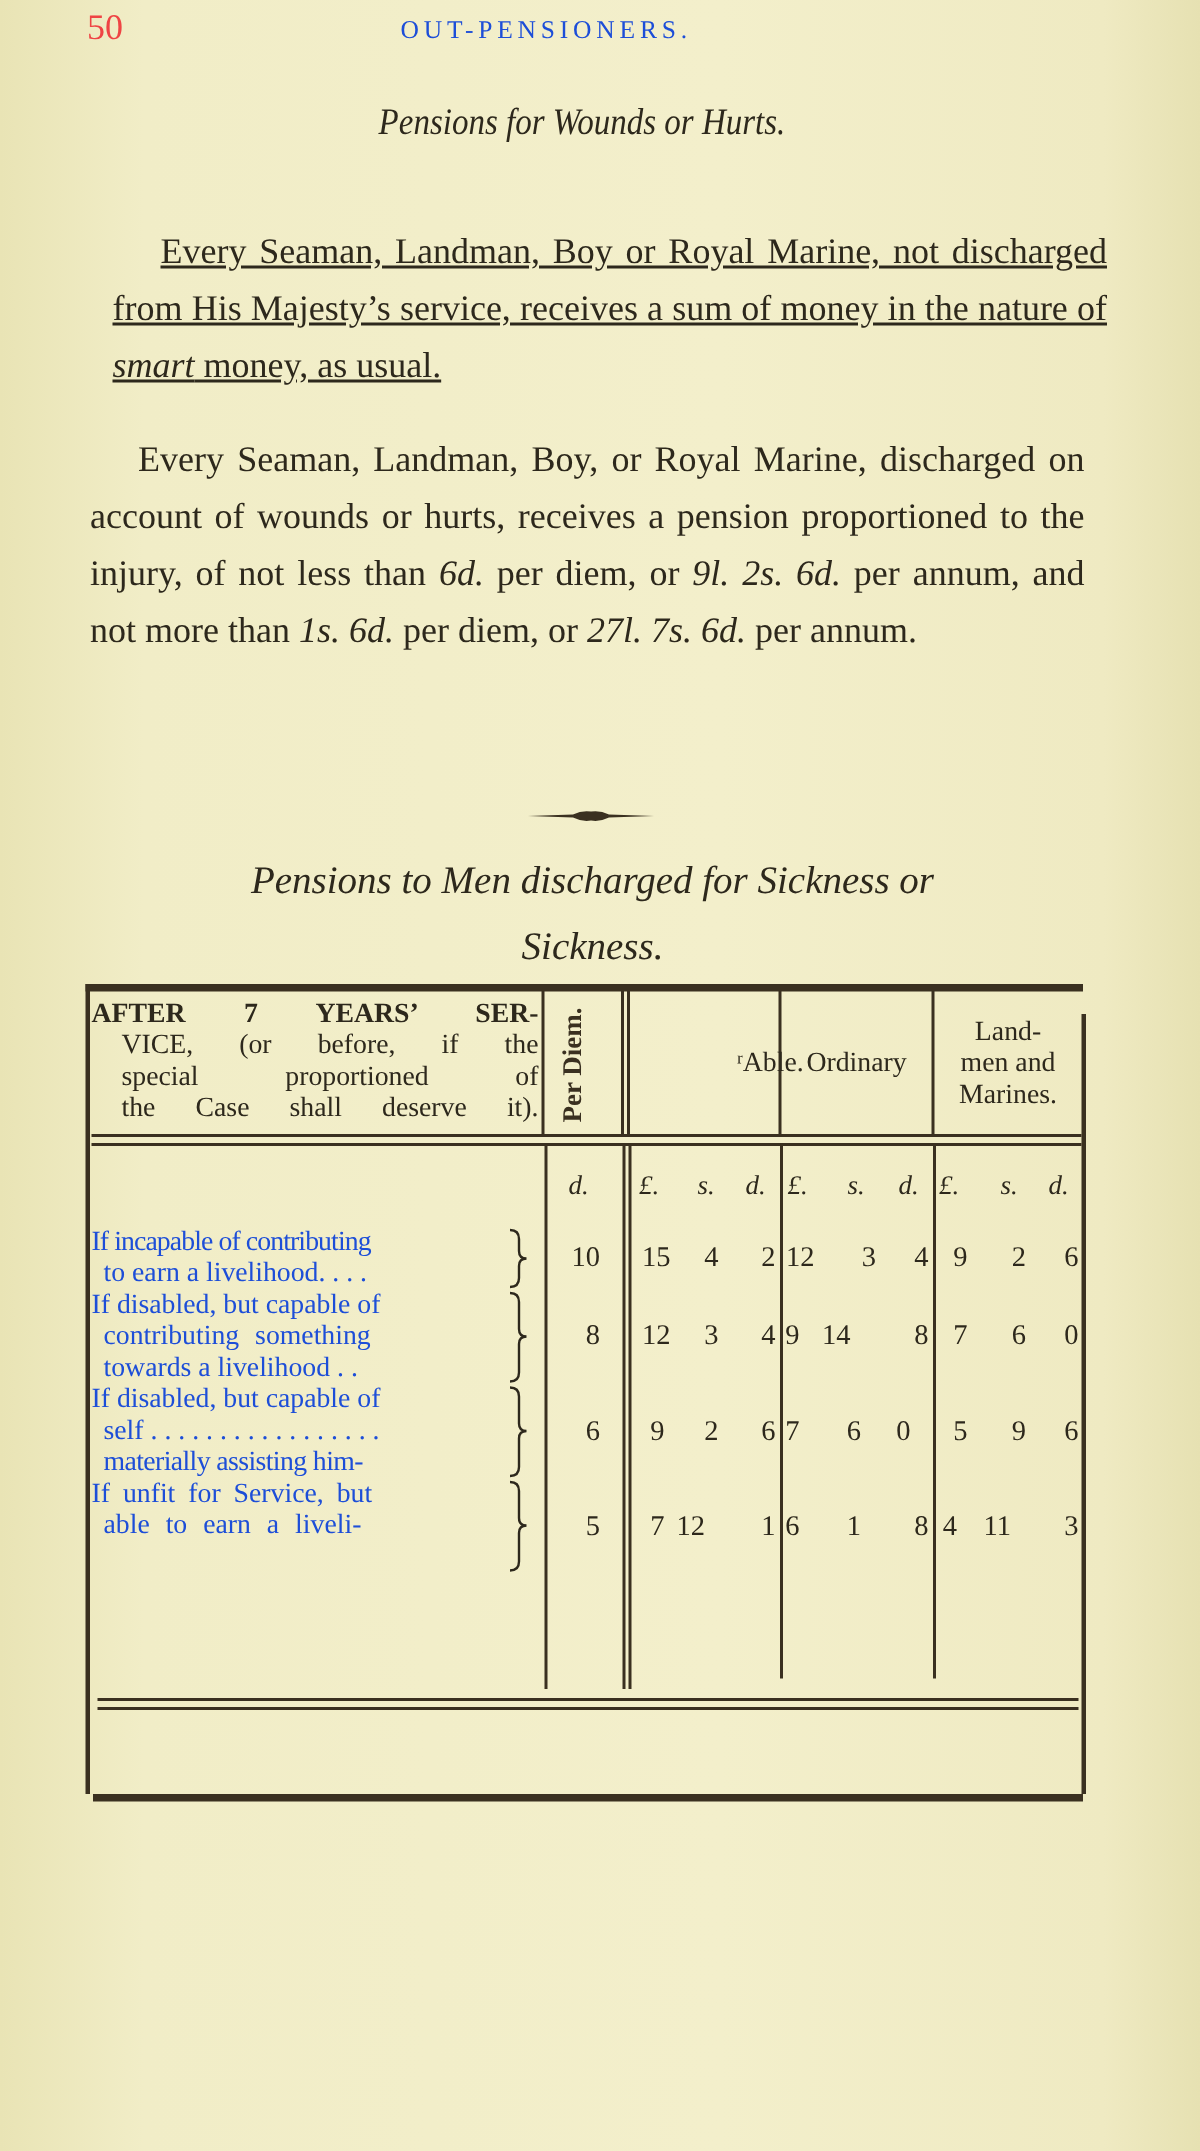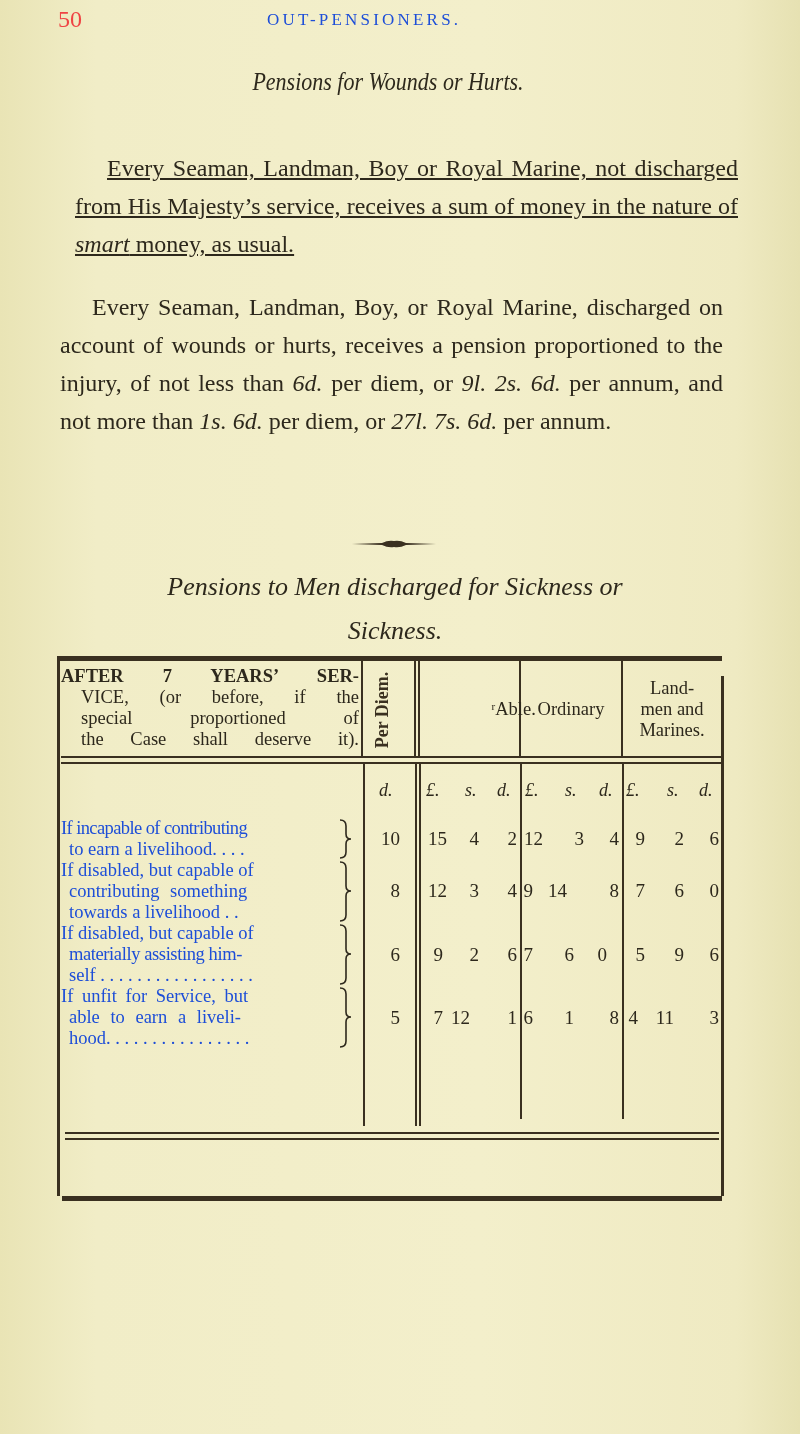--- a/index.html
+++ b/index.html
@@ -317,41 +317,40 @@
     <div class="num" style="left:430px; top:224px;">4</div>
     <div class="num" style="left:446px; top:224px;">9</div>
     <div class="num" style="left:480px; top:224px;text-align:right;">14</div>
     <div class="num" style="left:532px; top:224px;">8</div>
     <div class="num" style="left:558px; top:224px;">7</div>
     <div class="num" style="left:597px; top:224px;">6</div>
     <div class="num" style="left:632px; top:224px;">0</div>
 
     <div class="row-label" style="top:267px;">
       <span class="l">If disabled, but capable of</span>
+      <span class="l ind">self . . . . . . . . . . . . . . . . .</span>
       <span class="l ind" style="letter-spacing:-0.4px;">materially assisting him-</span>
-      <span class="l ind">self . . . . . . . . . . . . . . . . .</span>
     </div>
     <svg class="brace" style="top:267px; height:63px;" viewBox="0 0 18 63">
         <path d="M3 2 Q9 2 9 8 L9 26 Q9 31 14 31 Q9 31 9 36 L9 55 Q9 61 3 61" stroke="#2d281c" stroke-width="1.6" fill="none"></path>
       </svg>
     <div class="num" style="left:313px; top:288px;">6</div>
     <div class="num" style="left:356px; top:288px;">9</div>
     <div class="num" style="left:392px; top:288px;">2</div>
     <div class="num" style="left:430px; top:288px;">6</div>
     <div class="num" style="left:446px; top:288px;">7</div>
     <div class="num" style="left:487px; top:288px;">6</div>
     <div class="num" style="left:520px; top:288px;">0</div>
     <div class="num" style="left:558px; top:288px;">5</div>
     <div class="num" style="left:597px; top:288px;">9</div>
     <div class="num" style="left:632px; top:288px;">6</div>
 
     <div class="row-label" style="top:330px;">
       <span class="l" style="word-spacing:4px;">If unfit for Service, but</span>
       <span class="l ind" style="word-spacing:6px;">able to earn a liveli-</span>
-      <span class="l ind">hood. . . . . . . . . . . . . . . .</span>
     </div>
     <svg class="brace" style="top:330px; height:63px;" viewBox="0 0 18 63">
         <path d="M3 2 Q9 2 9 8 L9 26 Q9 31 14 31 Q9 31 9 36 L9 55 Q9 61 3 61" stroke="#2d281c" stroke-width="1.6" fill="none"></path>
       </svg>
     <div class="num" style="left:313px; top:351px;">5</div>
     <div class="num" style="left:356px; top:351px;">7</div>
     <div class="num" style="left:383px; top:351px;">12</div>
     <div class="num" style="left:430px; top:351px;">1</div>
     <div class="num" style="left:446px; top:351px;">6</div>
     <div class="num" style="left:487px; top:351px;">1</div>

